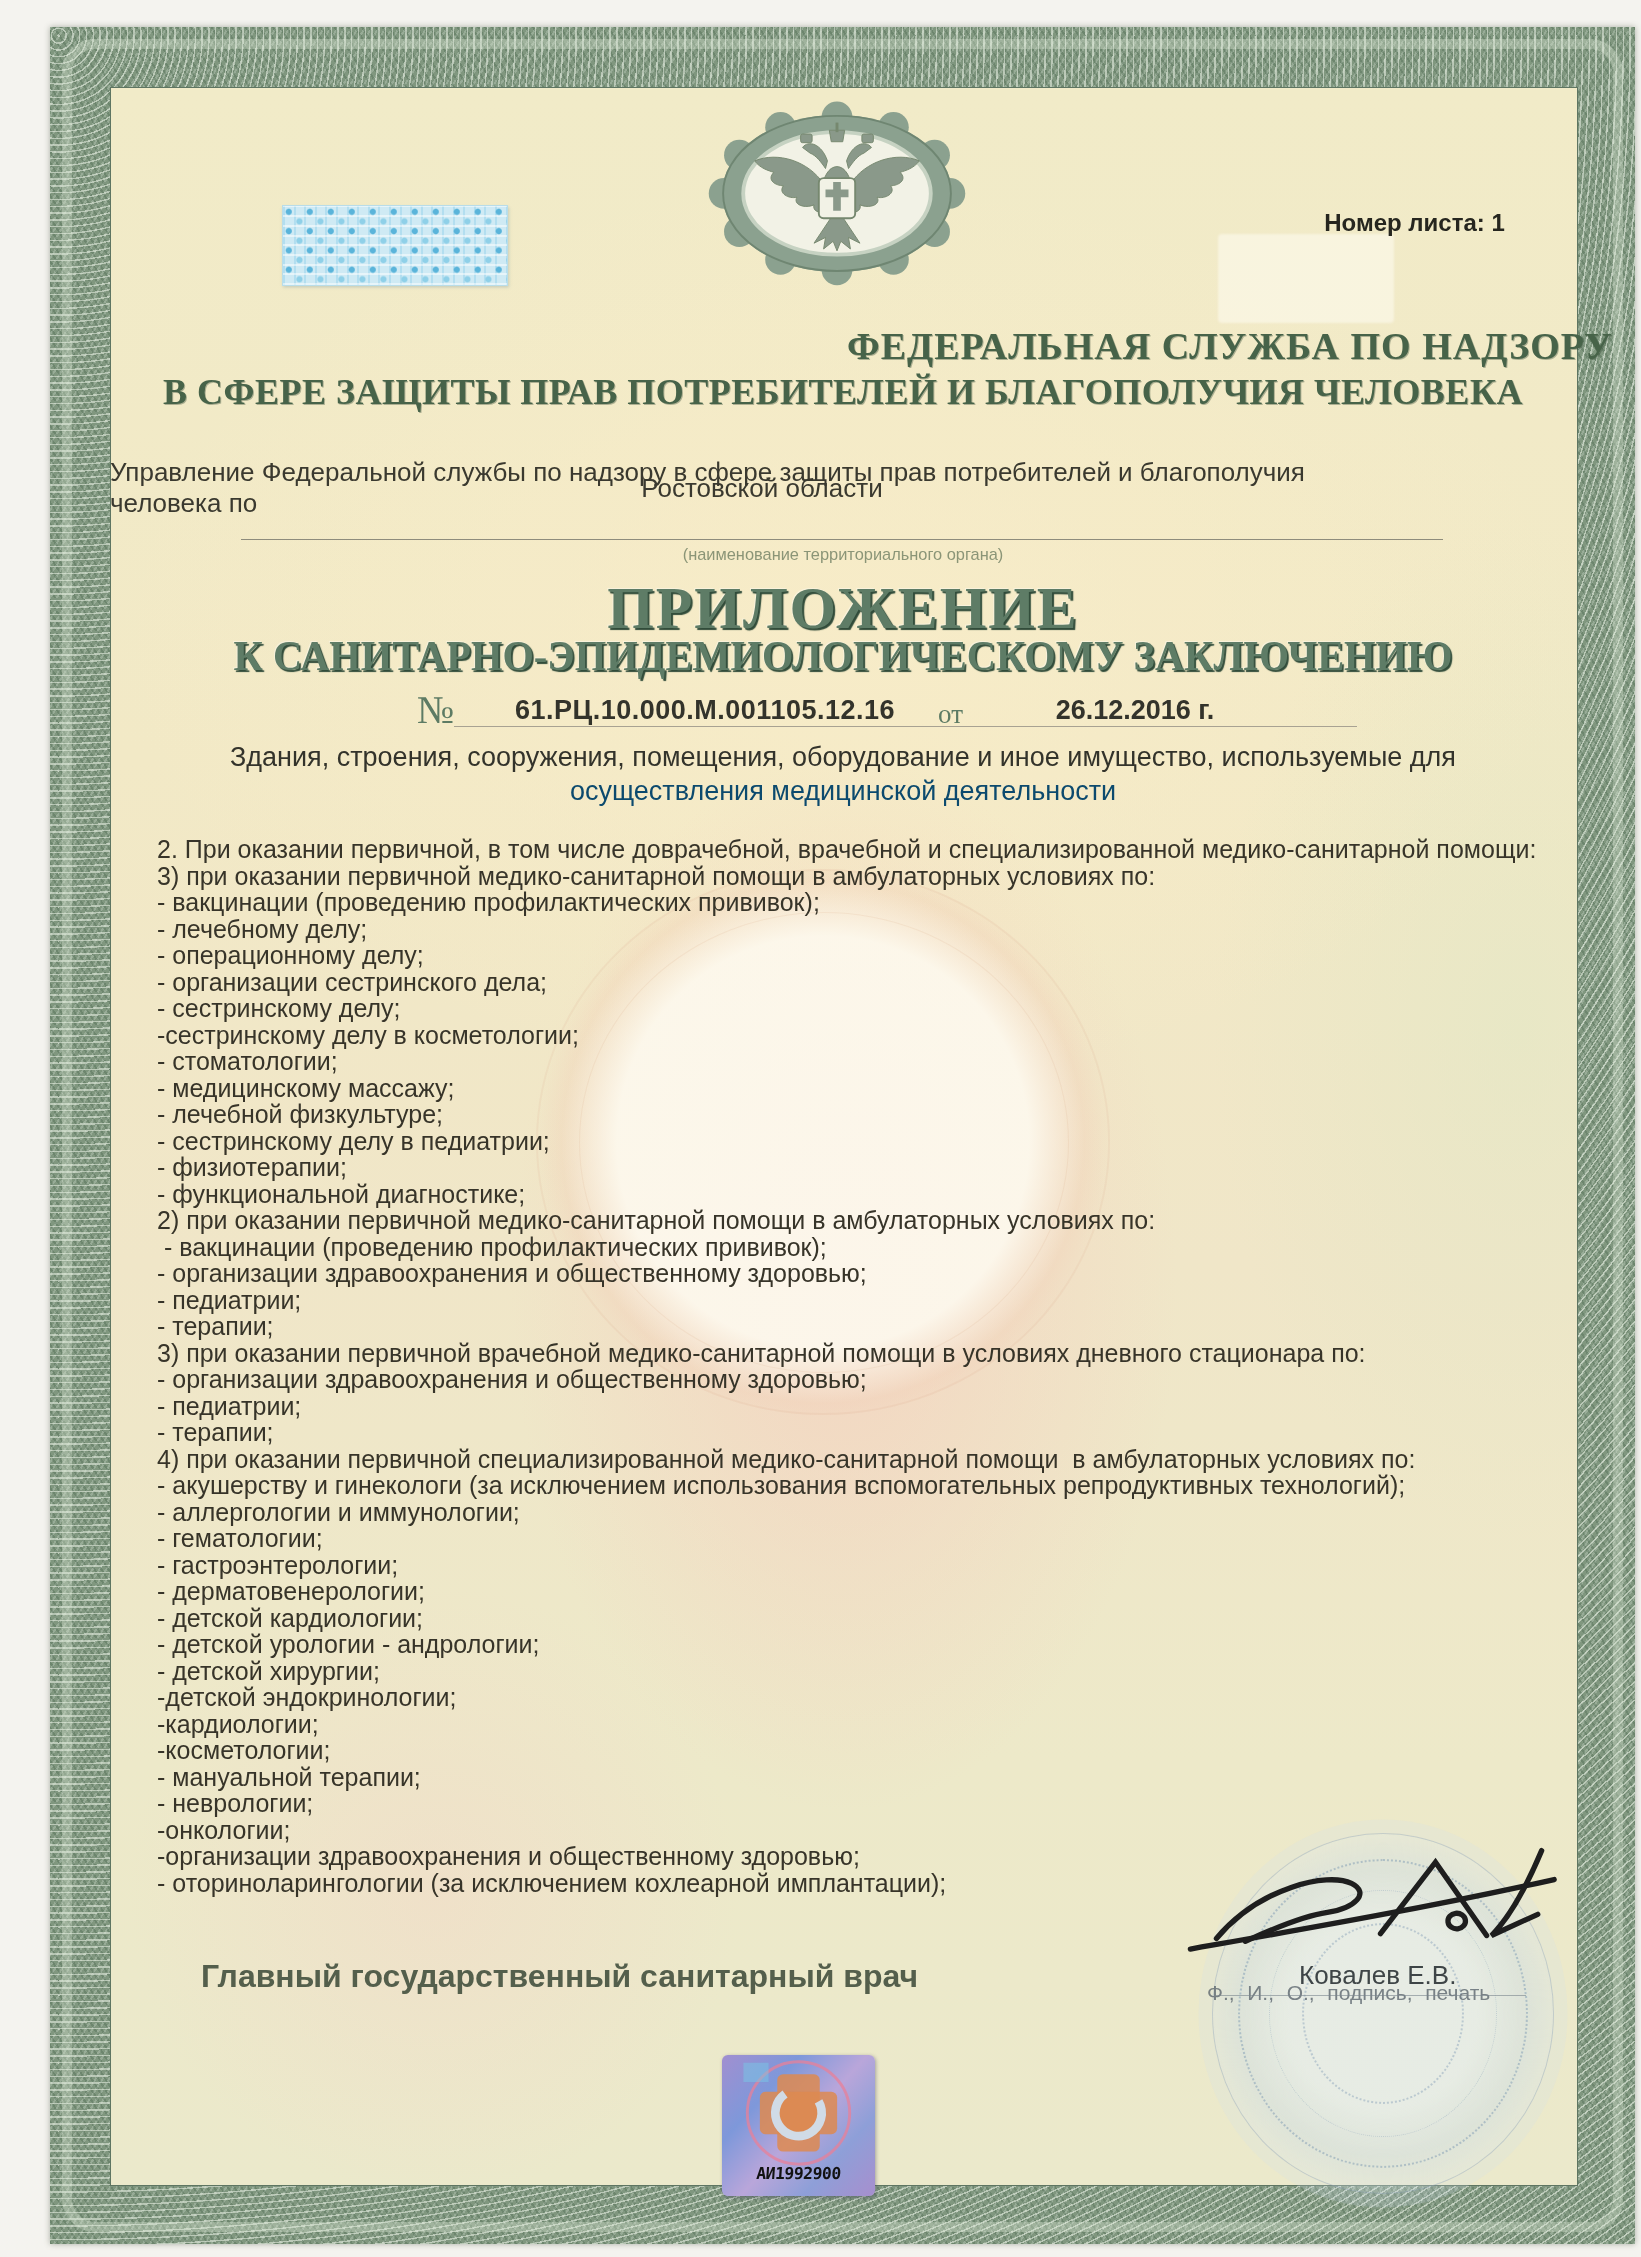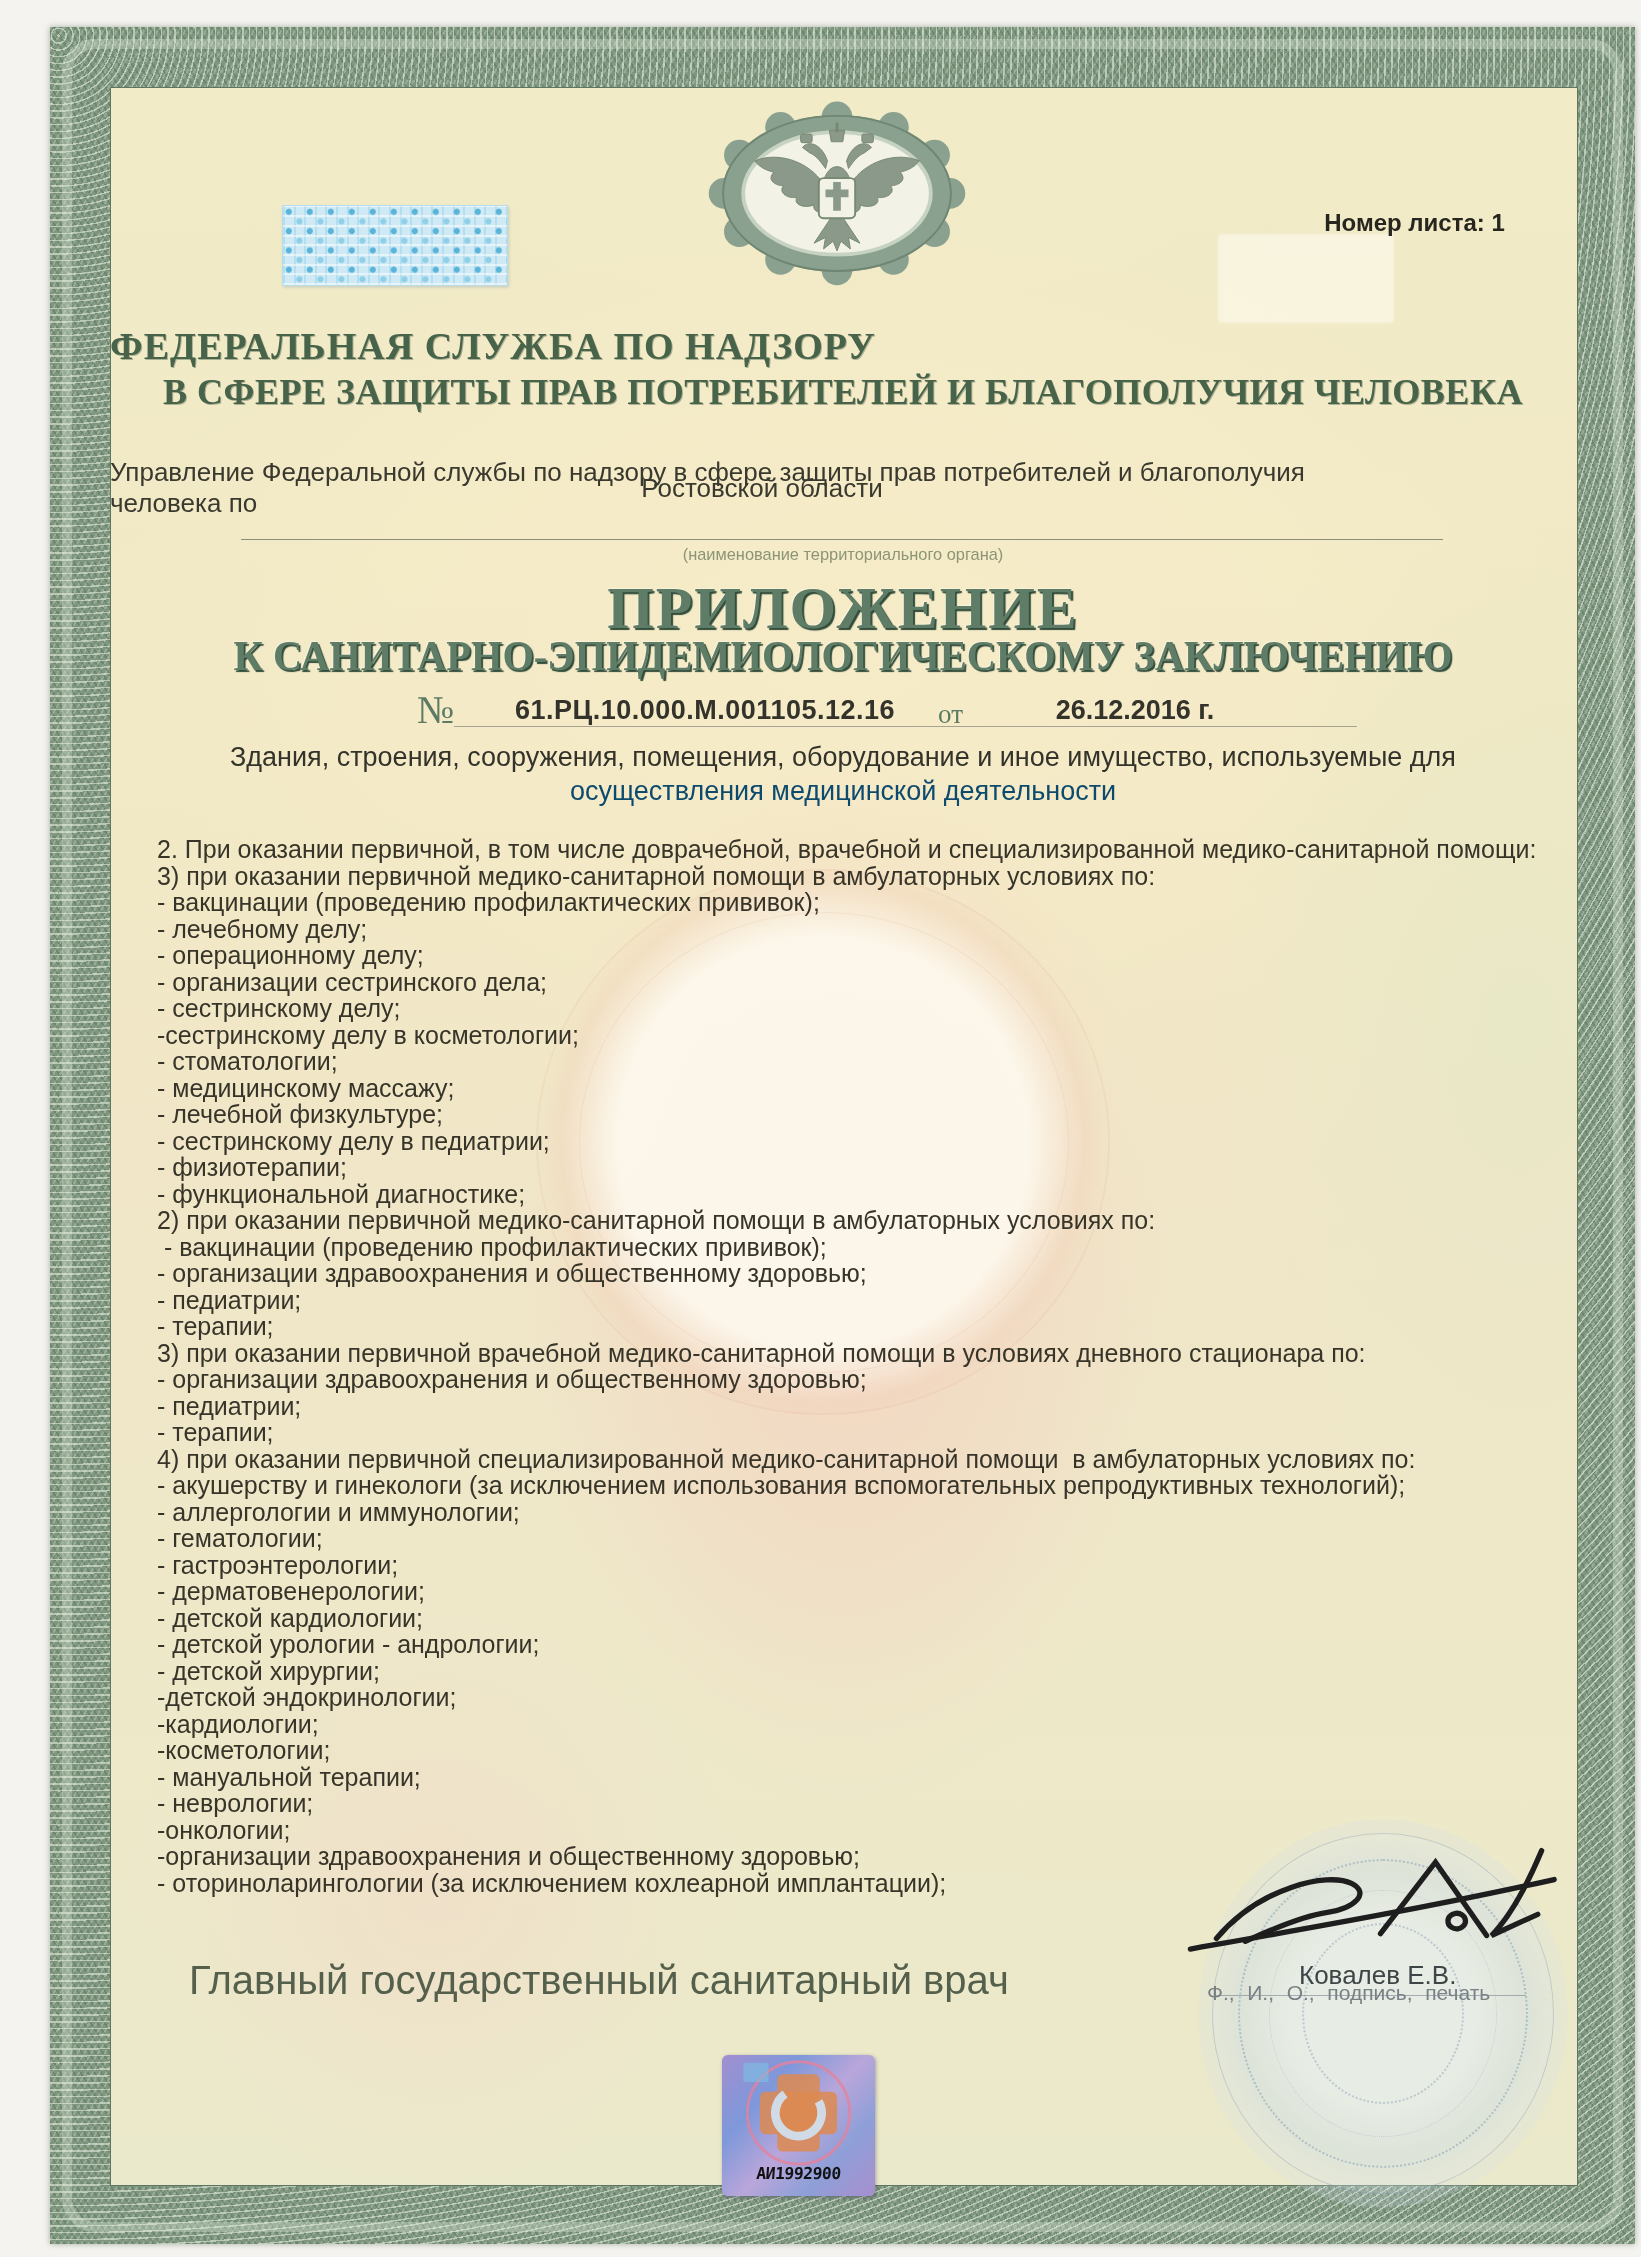--- a/index.html
+++ b/index.html
@@ -39,23 +39,23 @@
       repeating-linear-gradient(90deg, rgba(150,210,235,.5) 0 1.9px, transparent 1.9px 10.6px);
     background-size:21px 19.3px,21px 19.3px,auto,auto;
     border:1px solid #b9dde9;box-shadow:1px 1.9px 2.9px rgba(120,150,160,.35);}
   .emblem{position:absolute;left:703px;top:95px;width:268px;height:193px;z-index:3;}
   .sheet-number{position:absolute;left:1255px;top:209px;width:319px;text-align:center;
     font-size:24px;font-weight:bold;color:#26261f;z-index:3;}
   .faint-patch{position:absolute;left:1218px;top:234px;width:176px;height:89px;
     background:rgba(255,253,246,.5);filter:blur(1px);border-radius:3.9px;z-index:2;}
   
   .serif{font-family:"Liberation Serif","DejaVu Serif",serif;}
-  .agency-1{position:absolute;left:110px;top:324px;width:1466px;text-align:left;z-index:3;
+  .agency-1{position:absolute;left:110px;top:324px;width:1466px;text-align:right;z-index:3;
     font-size:38px;font-weight:bold;letter-spacing:1px;color:#476349;
-    text-shadow:1px 1px 0 rgba(42,66,46,.35);}
+    text-shadow:1px 1px 0 rgba(42,66,46,.35);padding-left:37px;}
   .agency-2{position:absolute;left:110px;top:371px;width:1466px;text-align:center;z-index:3;
     font-size:36px;font-weight:bold;letter-spacing:0.5px;color:#476349;
     text-shadow:1px 1px 0 rgba(42,66,46,.35);}
   .org-1{position:absolute;left:110px;top:457px;width:1219px;font-size:26px;color:#3a392f;z-index:3;}
   .org-2{position:absolute;left:110px;top:473px;width:1304px;text-align:center;font-size:26px;color:#3a392f;z-index:3;}
   .org-rule{position:absolute;left:241px;top:539px;width:1202px;border-top:1.9px solid #8e8c7c;z-index:3;}
   .org-caption{position:absolute;left:110px;top:545px;width:1466px;text-align:center;
     font-size:16.4px;color:#8b9577;z-index:3;}
   .title-1{position:absolute;left:110px;top:574px;width:1466px;text-align:center;z-index:3;
     font-size:60px;font-weight:bold;letter-spacing:1.9px;color:#5e7c66;
@@ -70,21 +70,21 @@
     font-size:27px;font-weight:bold;letter-spacing:0.5px;color:#33332b;z-index:3;}
   .num-from{position:absolute;left:938px;top:699px;font-size:27px;color:#5d7b64;z-index:3;}
   .num-date{position:absolute;left:1031px;top:695px;width:208px;text-align:center;
     font-size:27px;font-weight:bold;color:#33332b;z-index:3;}
   .subject-1{position:absolute;left:110px;top:742px;width:1466px;text-align:center;font-size:27px;color:#33332b;z-index:3;}
   .subject-2{position:absolute;left:110px;top:776px;width:1466px;text-align:center;font-size:27px;color:#0c4a6e;z-index:3;}
   
   .body-list{position:absolute;left:157px;top:836px;width:1400px;z-index:3;}
   .body-line{font-size:25px;line-height:26.5px;color:#373429;white-space:pre;}
   
-  .footer-1{position:absolute;left:189px;top:1958px;font-size:40px;color:#545f4c;z-index:5;}
+  .footer-1{position:absolute;left:201px;top:1958px;font-size:32px;color:#545f4c;z-index:5;font-weight:bold;}
   .footer-2{position:absolute;left:189px;top:2002px;font-size:32px;color:#67705b;z-index:5;}
   .sig-name{position:absolute;left:1299px;top:1960px;font-size:26px;color:#3e4547;z-index:5;}
   .sig-line{position:absolute;left:1215px;top:1995px;width:311px;border-top:1.9px solid rgba(120,132,140,.6);z-index:5;}
   .sig-caption{position:absolute;left:1207px;top:1981px;width:328px;font-size:21px;word-spacing:6.8px;
     color:rgba(92,102,110,.8);z-index:4;}
   
   .stamp{position:absolute;left:1212px;top:1833px;width:340px;height:359px;border-radius:50%;z-index:3;
     border:1.9px solid rgba(128,152,178,.35);
     background:radial-gradient(circle, rgba(228,238,245,.6) 38%, rgba(203,220,234,.45) 58%, rgba(228,238,245,.25) 78%, rgba(228,238,245,0) 100%);
     box-shadow:0 0 0 13.5px rgba(208,224,238,.22);}

